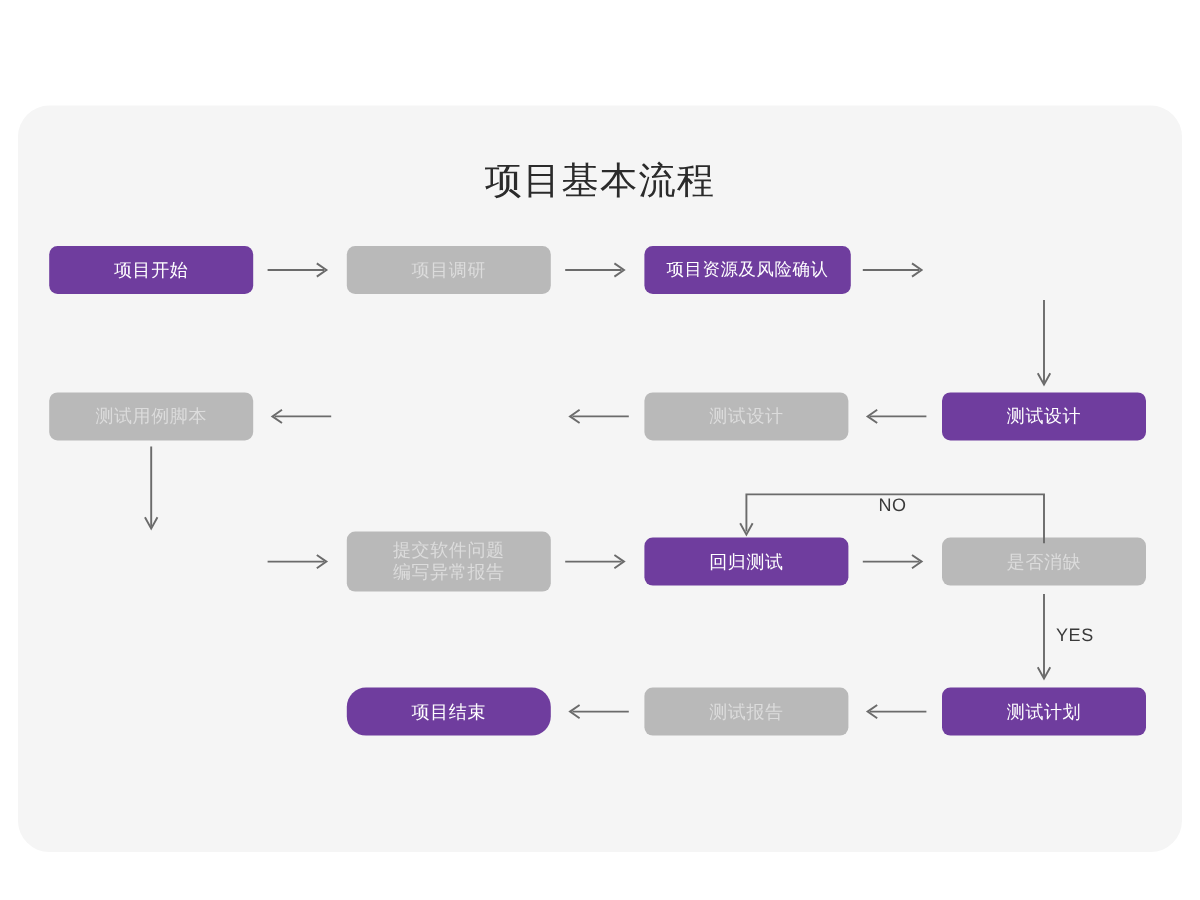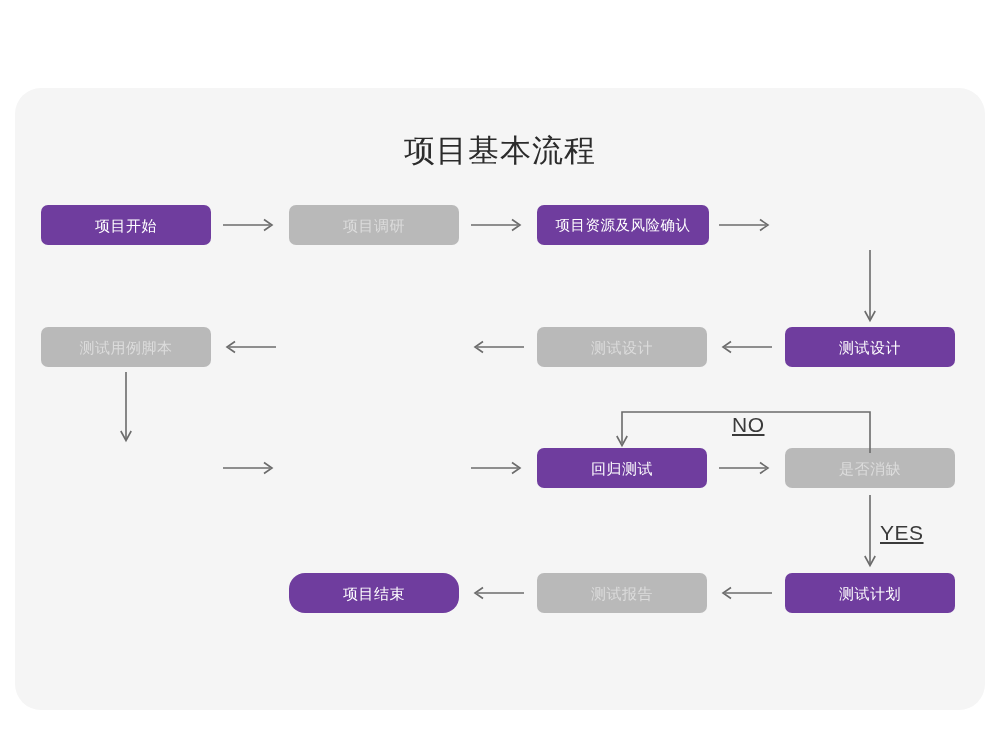--- a/index.html
+++ b/index.html
@@ -57,25 +57,24 @@
   }
   .v-arrow {
     position: absolute;
     width: 14px;
     pointer-events: none;
   }
   .loop { position: absolute; pointer-events: none; }
 
   .edge-label {
     position: absolute;
-    font-size: 21px;
+    font-size: 15px;
     color: #3a3a3a;
     letter-spacing: 0.5px;
     white-space: nowrap;
-    text-decoration: underline;
   }
 </style>
 </head>
 <body>
 
 <div id="root">
 
   <div class="card"></div>
 
   <div class="chart-title">项目基本流程</div>
@@ -117,20 +116,22 @@
   <svg class="h-arrow" style="left:718px; top:340px; width:56px; height:14px;" viewBox="0 0 56 14">
     <path d="M7 7 H54" stroke="#6b6b6b" stroke-width="1.6" fill="none"></path>
     <path d="M13 1.5 L5 7 L13 12.5" stroke="#6b6b6b" stroke-width="1.6" fill="none"></path>
   </svg>
 
   <svg class="v-arrow" style="left:119px; top:371px; width:14px; height:76px;" viewBox="0 0 14 76">
     <path d="M7 1 V68" stroke="#6b6b6b" stroke-width="1.6" fill="none"></path>
     <path d="M1.8 60 L7 69.5 L12.2 60" stroke="#6b6b6b" stroke-width="1.6" fill="none"></path>
   </svg>
 
+  <div class="node gray tall" style="left:289px; top:443px;">提交软件问题
+编写异常报告</div>
   <div class="node purple" style="left:537px; top:448px;">回归测试</div>
   <div class="node gray" style="left:785px; top:448px;">是否消缺</div>
 
   <svg class="h-arrow" style="left:222px; top:461px; width:56px; height:14px;" viewBox="0 0 56 14">
     <path d="M1 7 H48" stroke="#6b6b6b" stroke-width="1.6" fill="none"></path>
     <path d="M42 1.5 L50 7 L42 12.5" stroke="#6b6b6b" stroke-width="1.6" fill="none"></path>
   </svg>
   <svg class="h-arrow" style="left:470px; top:461px; width:56px; height:14px;" viewBox="0 0 56 14">
     <path d="M1 7 H48" stroke="#6b6b6b" stroke-width="1.6" fill="none"></path>
     <path d="M42 1.5 L50 7 L42 12.5" stroke="#6b6b6b" stroke-width="1.6" fill="none"></path>

